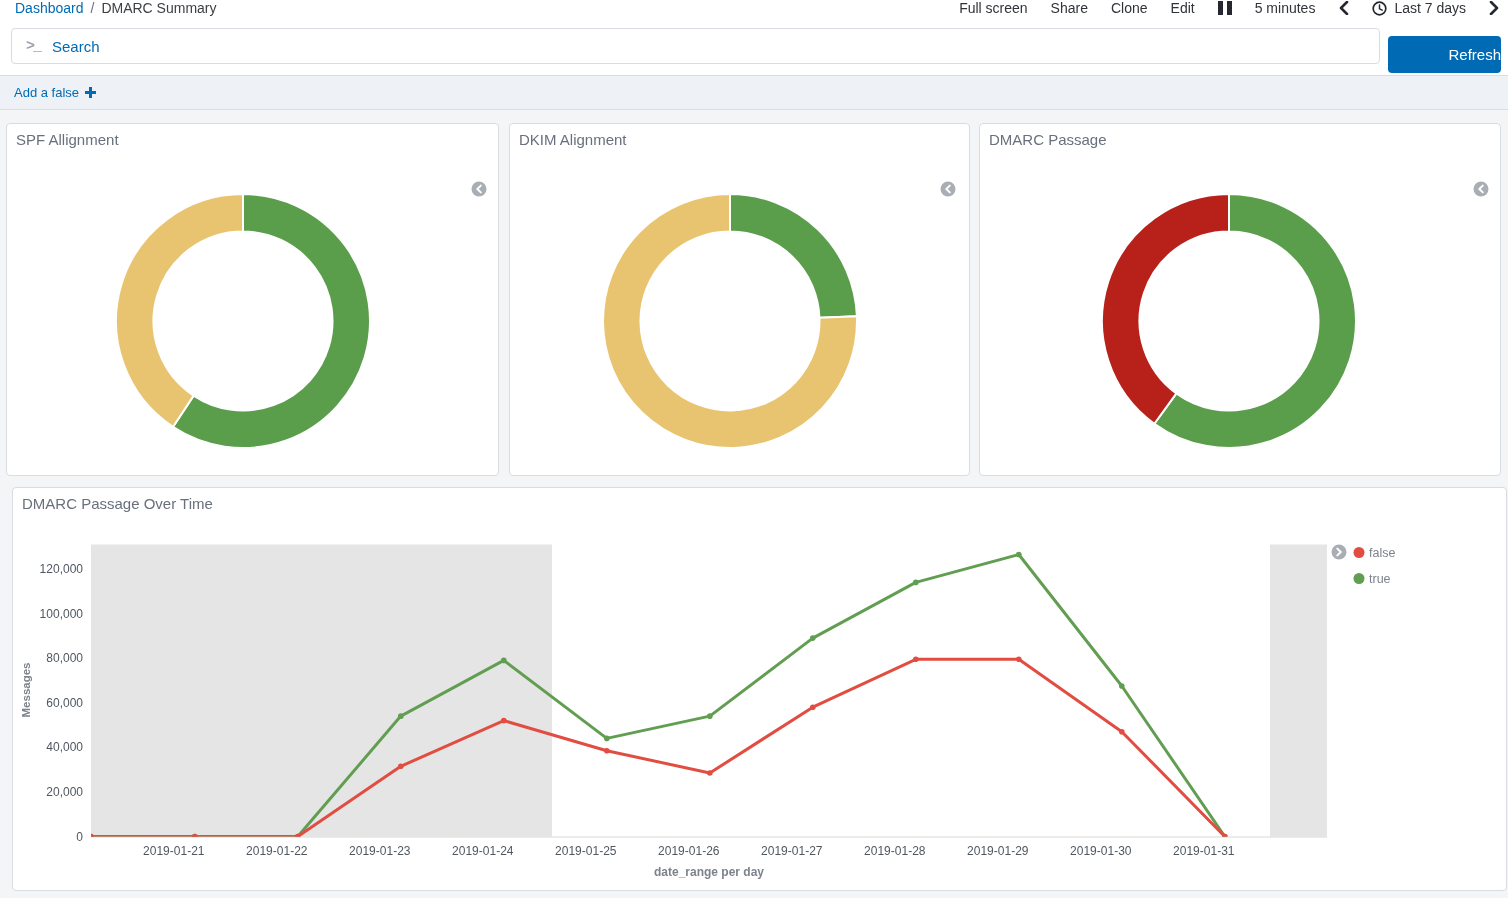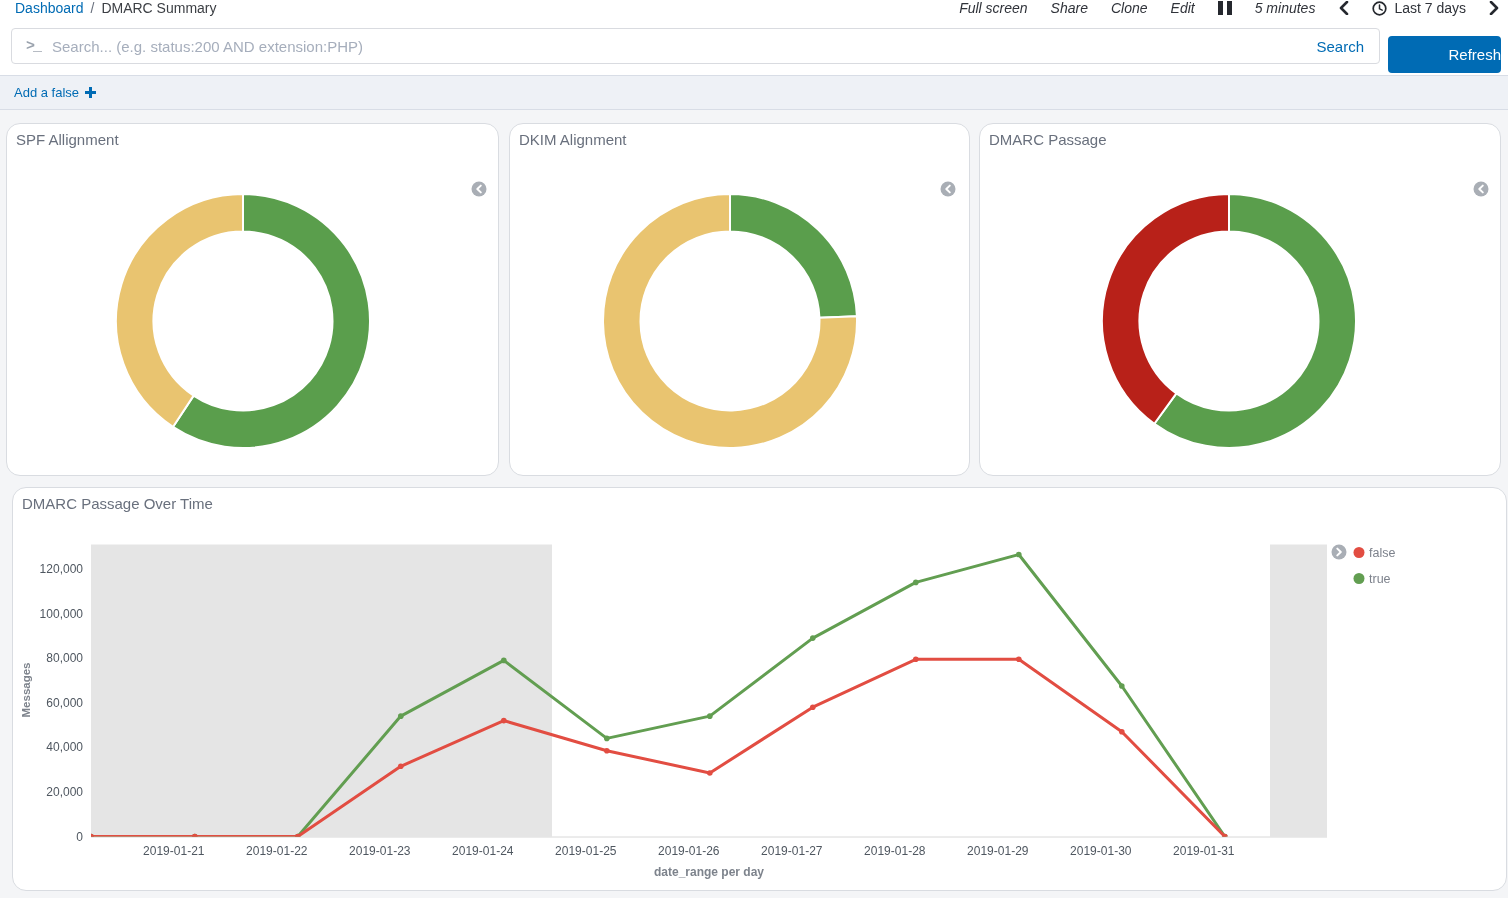--- a/index.html
+++ b/index.html
@@ -16,21 +16,21 @@
     background: #ffffff;
     display: flex; align-items: flex-start;
     padding: 0 8px 0 15px;
     font-size: 14px;
   }
   .breadcrumb { display: flex; align-items: center; gap: 7px; }
   .breadcrumb a { color: #006BB4; text-decoration: none; cursor: pointer; }
   .breadcrumb .sep { color: #69707d; }
   .breadcrumb .current { color: #3c3f44; }
   .topnav { margin-left: auto; display: flex; align-items: center; gap: 23px; color: #30333a; font-size: 14px; }
-  .topnav .nav-item { cursor: pointer; white-space: nowrap; font-style: italic; }
+  .topnav .nav-item { cursor: pointer; white-space: nowrap; }
   .pause-icon { display: inline-flex; gap: 4px; cursor: pointer; }
   .pause-icon i { display: block; width: 5px; height: 14px; background: #25282e; }
   .chev { display: inline-flex; align-items: center; cursor: pointer; }
   .timepicker { display: flex; align-items: center; gap: 7px; cursor: pointer; white-space: nowrap; }
 
   .query-row {
     position: absolute; left: 0; top: 24px; width: 1508px; height: 51px;
     background: #ffffff;
   }
   .query-input {
@@ -54,21 +54,21 @@
     position: absolute; left: 0; top: 75px; width: 1508px; height: 35px;
     background: #eef1f6; border-top: 1px solid #d8dde6; border-bottom: 1px solid #d8dde6;
     display: flex; align-items: center; padding-left: 14px;
   }
   .add-filter { color: #006BB4; font-size: 13px; cursor: pointer; display: flex; align-items: center; gap: 5px; }
   .plus-icon { display: inline-block; }
 
   
   .panel {
     position: absolute; background: #fff;
-    border: 1px solid #d9dce1; border-radius: 14px;
+    border: 1px solid #d9dce1; border-radius: 4px;
   }
   .panel-title {
     position: absolute; left: 9px; top: 7px;
     font-size: 15px; color: #69707d; white-space: nowrap;
   }
   #panel-spf   { left: 6px;  top: 123px; width: 493px;  height: 353px; }
   #panel-dkim  { left: 509px; top: 123px; width: 461px; height: 353px; }
   #panel-dmarc { left: 979px; top: 123px; width: 522px; height: 353px; }
   #panel-line  { left: 12px;  top: 487px; width: 1495px; height: 404px; padding-left: 29px; }
   .legend-toggle {
@@ -112,21 +112,20 @@
       <svg width="11" height="14" viewBox="0 0 11 14">
           <path d="M2 1 L8 7 L2 13" fill="none" stroke="#25282e" stroke-width="2.6" stroke-linecap="round" stroke-linejoin="round"></path>
         </svg>
     </span>
   </div>
 </div>
 
 <div class="query-row">
   <div class="query-input">
     <span class="console-icon">&gt;_</span>
-    <span class="query-placeholder">Search... (e.g. status:200 AND extension:PHP)</span>
     <span class="options-link">Search</span>
   </div>
   <button class="refresh-btn">Refresh</button>
 </div>
 
 <div class="filter-row">
   <span class="add-filter">
     <span>Add a false</span>
     <svg class="plus-icon" width="13" height="13" viewBox="0 0 13 13">
       <path d="M5 1 h3 v4 h4 v3 h-4 v4 h-3 v-4 H1 v-3 h4 z" fill="#006BB4"></path>

